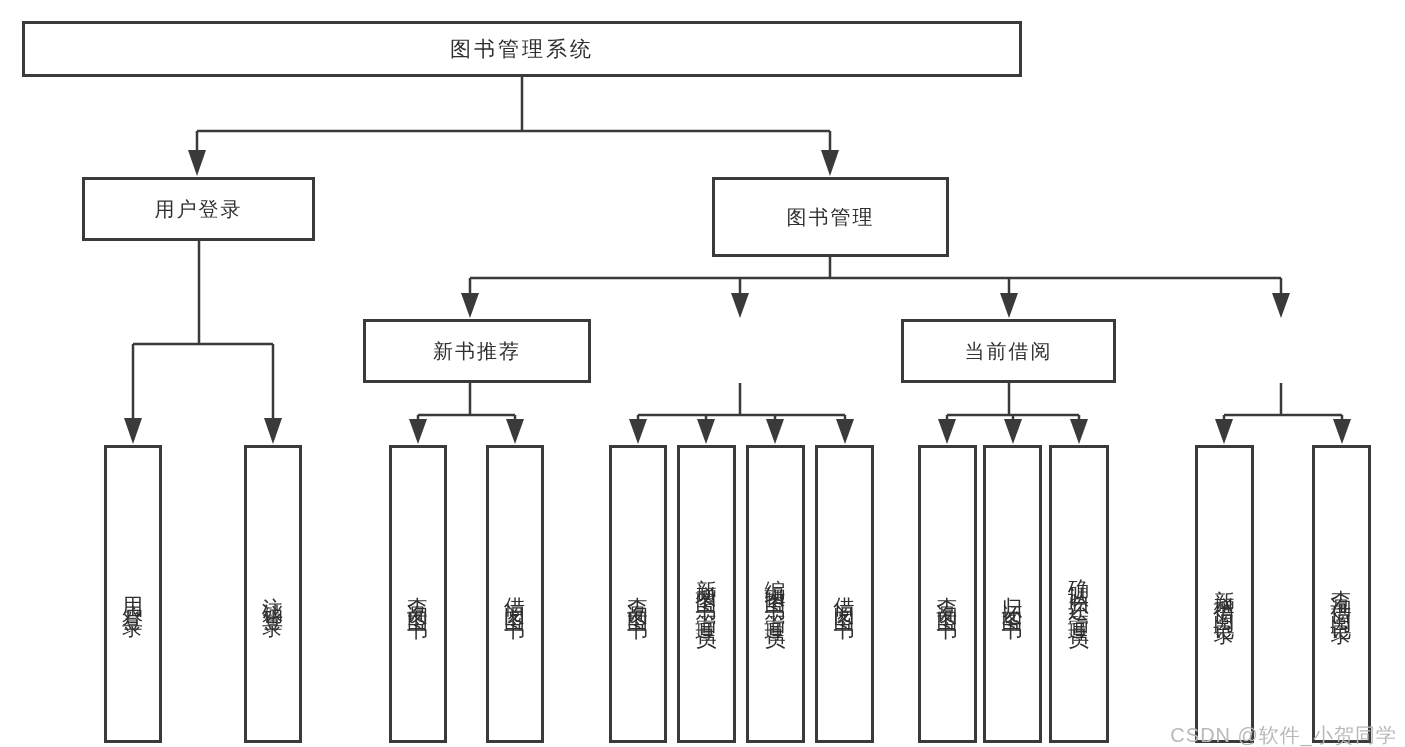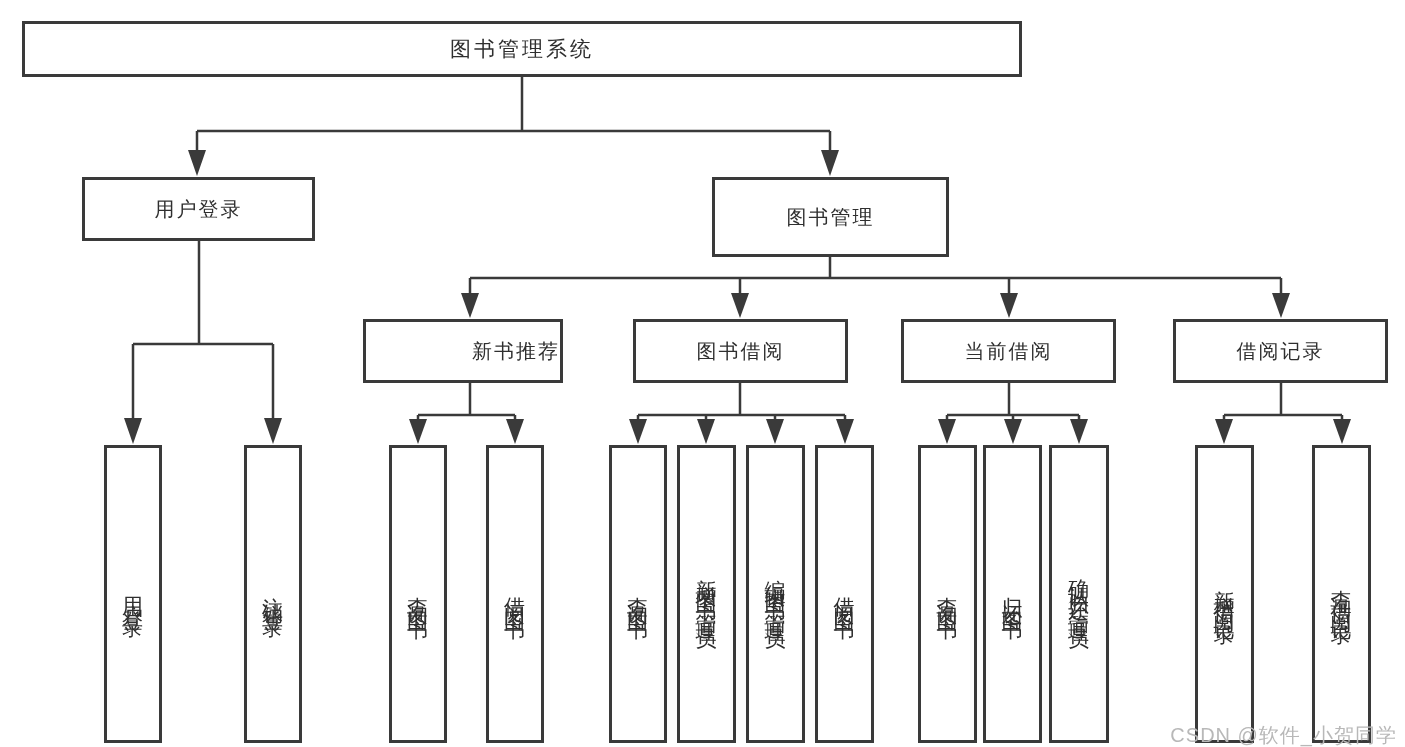--- a/index.html
+++ b/index.html
@@ -37,21 +37,21 @@
   }
   .node-root {
     left: 22px; top: 13px; width: 1000px; height: 56px;
     font-size: 21px; letter-spacing: 3px;
   }
   .node-l2, .node-l3 {
     font-size: 20px; letter-spacing: 2px;
   }
   .n-user-login   { left: 82px;  top: 169px; width: 233px; height: 64px; }
   .n-book-mgmt    { left: 712px; top: 169px; width: 237px; height: 80px; }
-  .n-new-book     { left: 363px; top: 311px; width: 200px; height: 64px; justify-content: flex-end; }
+  .n-new-book     { left: 363px; top: 311px; width: 228px; height: 64px; }
   .n-book-borrow  { left: 633px; top: 311px; width: 215px; height: 64px; }
   .n-cur-borrow   { left: 901px; top: 311px; width: 215px; height: 64px; }
   .n-records      { left: 1173px; top: 311px; width: 215px; height: 64px; }
   .leaf {
     top: 437px; height: 298px; width: 58px;
     writing-mode: vertical-rl;
     text-orientation: mixed;
     font-size: 21px;
     letter-spacing: 0.34em;
     line-height: 1;
@@ -144,29 +144,23 @@
   <div class="node node-l2 n-user-login">
     <span>用户登录</span>
   </div>
   <div class="node node-l2 n-book-mgmt">
     <span>图书管理</span>
   </div>
 
   <div class="node node-l3 n-new-book">
     <span>新书推荐</span>
   </div>
-  <div class="node node-l3 n-book-borrow">
-    <span>图书借阅</span>
-  </div>
   <div class="node node-l3 n-cur-borrow">
     <span>当前借阅</span>
   </div>
-  <div class="node node-l3 n-records">
-    <span>借阅记录</span>
-  </div>
 
   <div class="node leaf lf-1">
     <span>用户登录</span>
   </div>
   <div class="node leaf lf-2">
     <span>注销登录</span>
   </div>
   <div class="node leaf lf-3">
     <span>查询图书</span>
   </div>

